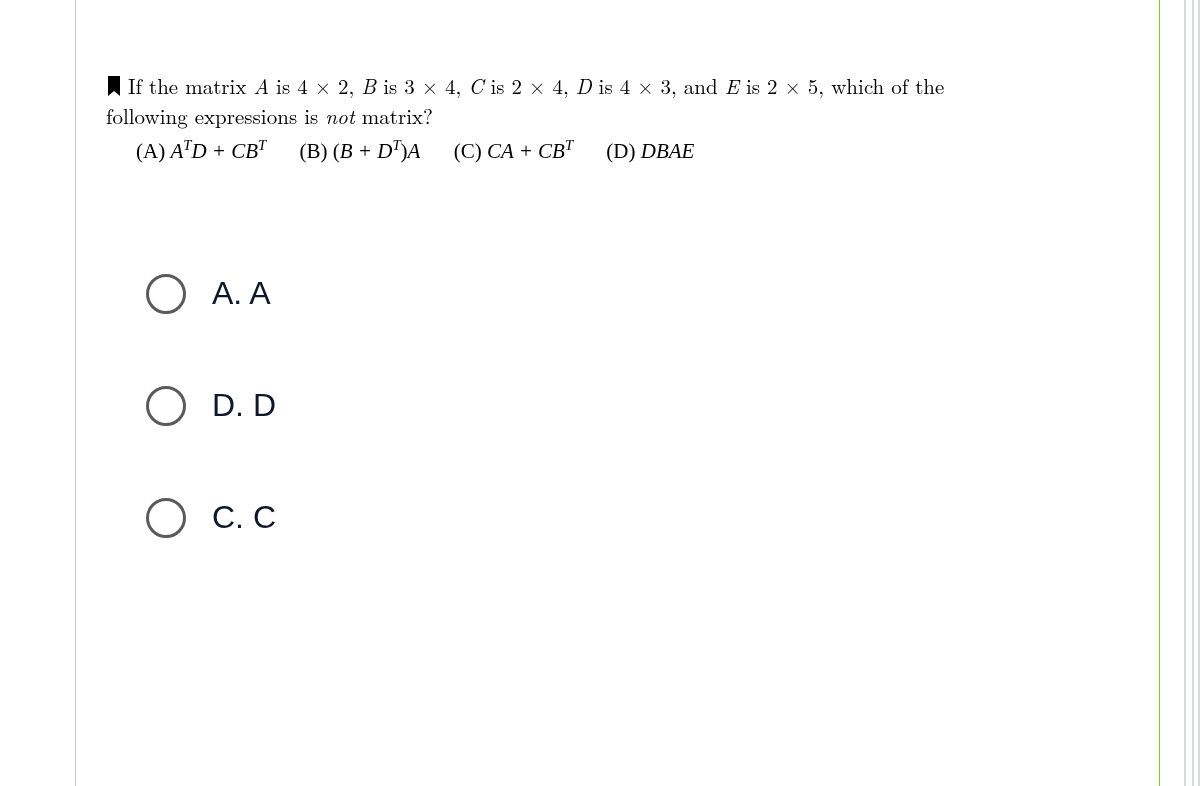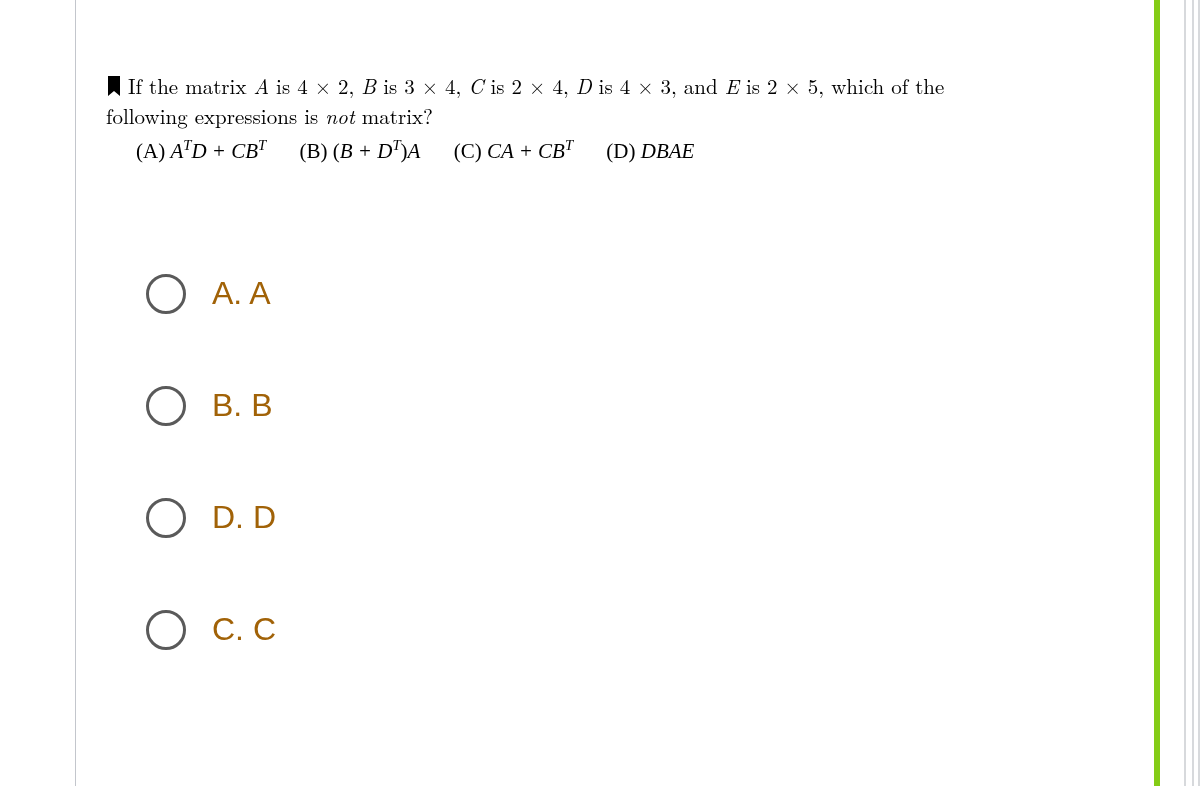--- a/index.html
+++ b/index.html
@@ -22,21 +22,21 @@
     width: 2px;
     background: #d7d9dc;
   }
   .content-frame {
     position: absolute;
     left: 75px;
     top: 0;
     bottom: 0;
     right: 40px;
     border-left: 1px solid #c3c6cc;
-    border-right: 6px solid #84cc16;
+    border-right: 1px solid #84cc16;
     box-sizing: border-box;
     padding: 70px 30px 30px 30px;
   }
   .question-block {
     font-size: 21px;
     line-height: 1.45;
     font-family: 'Latin Modern Roman', 'CMU Serif', Georgia, 'Times New Roman', serif;
   }
   .bookmark-icon {
     display: inline-block;
@@ -79,21 +79,21 @@
     border: 3px solid #5a5a5a;
     border-radius: 50%;
     flex: 0 0 auto;
     box-sizing: border-box;
     margin-right: 26px;
   }
   .answer-label {
     font-family: Arial, Helvetica, sans-serif;
     font-size: 32px;
     font-weight: 400;
-    color: #a16207;
+    color: #0f172a;
   }
 </style>
 </head>
 <body>
 
 <div class="page">
 
   <div class="right-rule" style="right:14px;"></div>
   <div class="right-rule" style="right:6px;"></div>
   <div class="right-rule" style="right:0;"></div>
@@ -124,24 +124,20 @@
       </span>
     </div>
 
     <div class="answers">
       <div class="answer-row">
         <div class="radio"></div>
         <div class="answer-label">A.  A</div>
       </div>
       <div class="answer-row">
         <div class="radio"></div>
-        <div class="answer-label">B.  B</div>
-      </div>
-      <div class="answer-row">
-        <div class="radio"></div>
         <div class="answer-label">D.  D</div>
       </div>
       <div class="answer-row">
         <div class="radio"></div>
         <div class="answer-label">C.  C</div>
       </div>
     </div>
 
   </div>
 </div>

